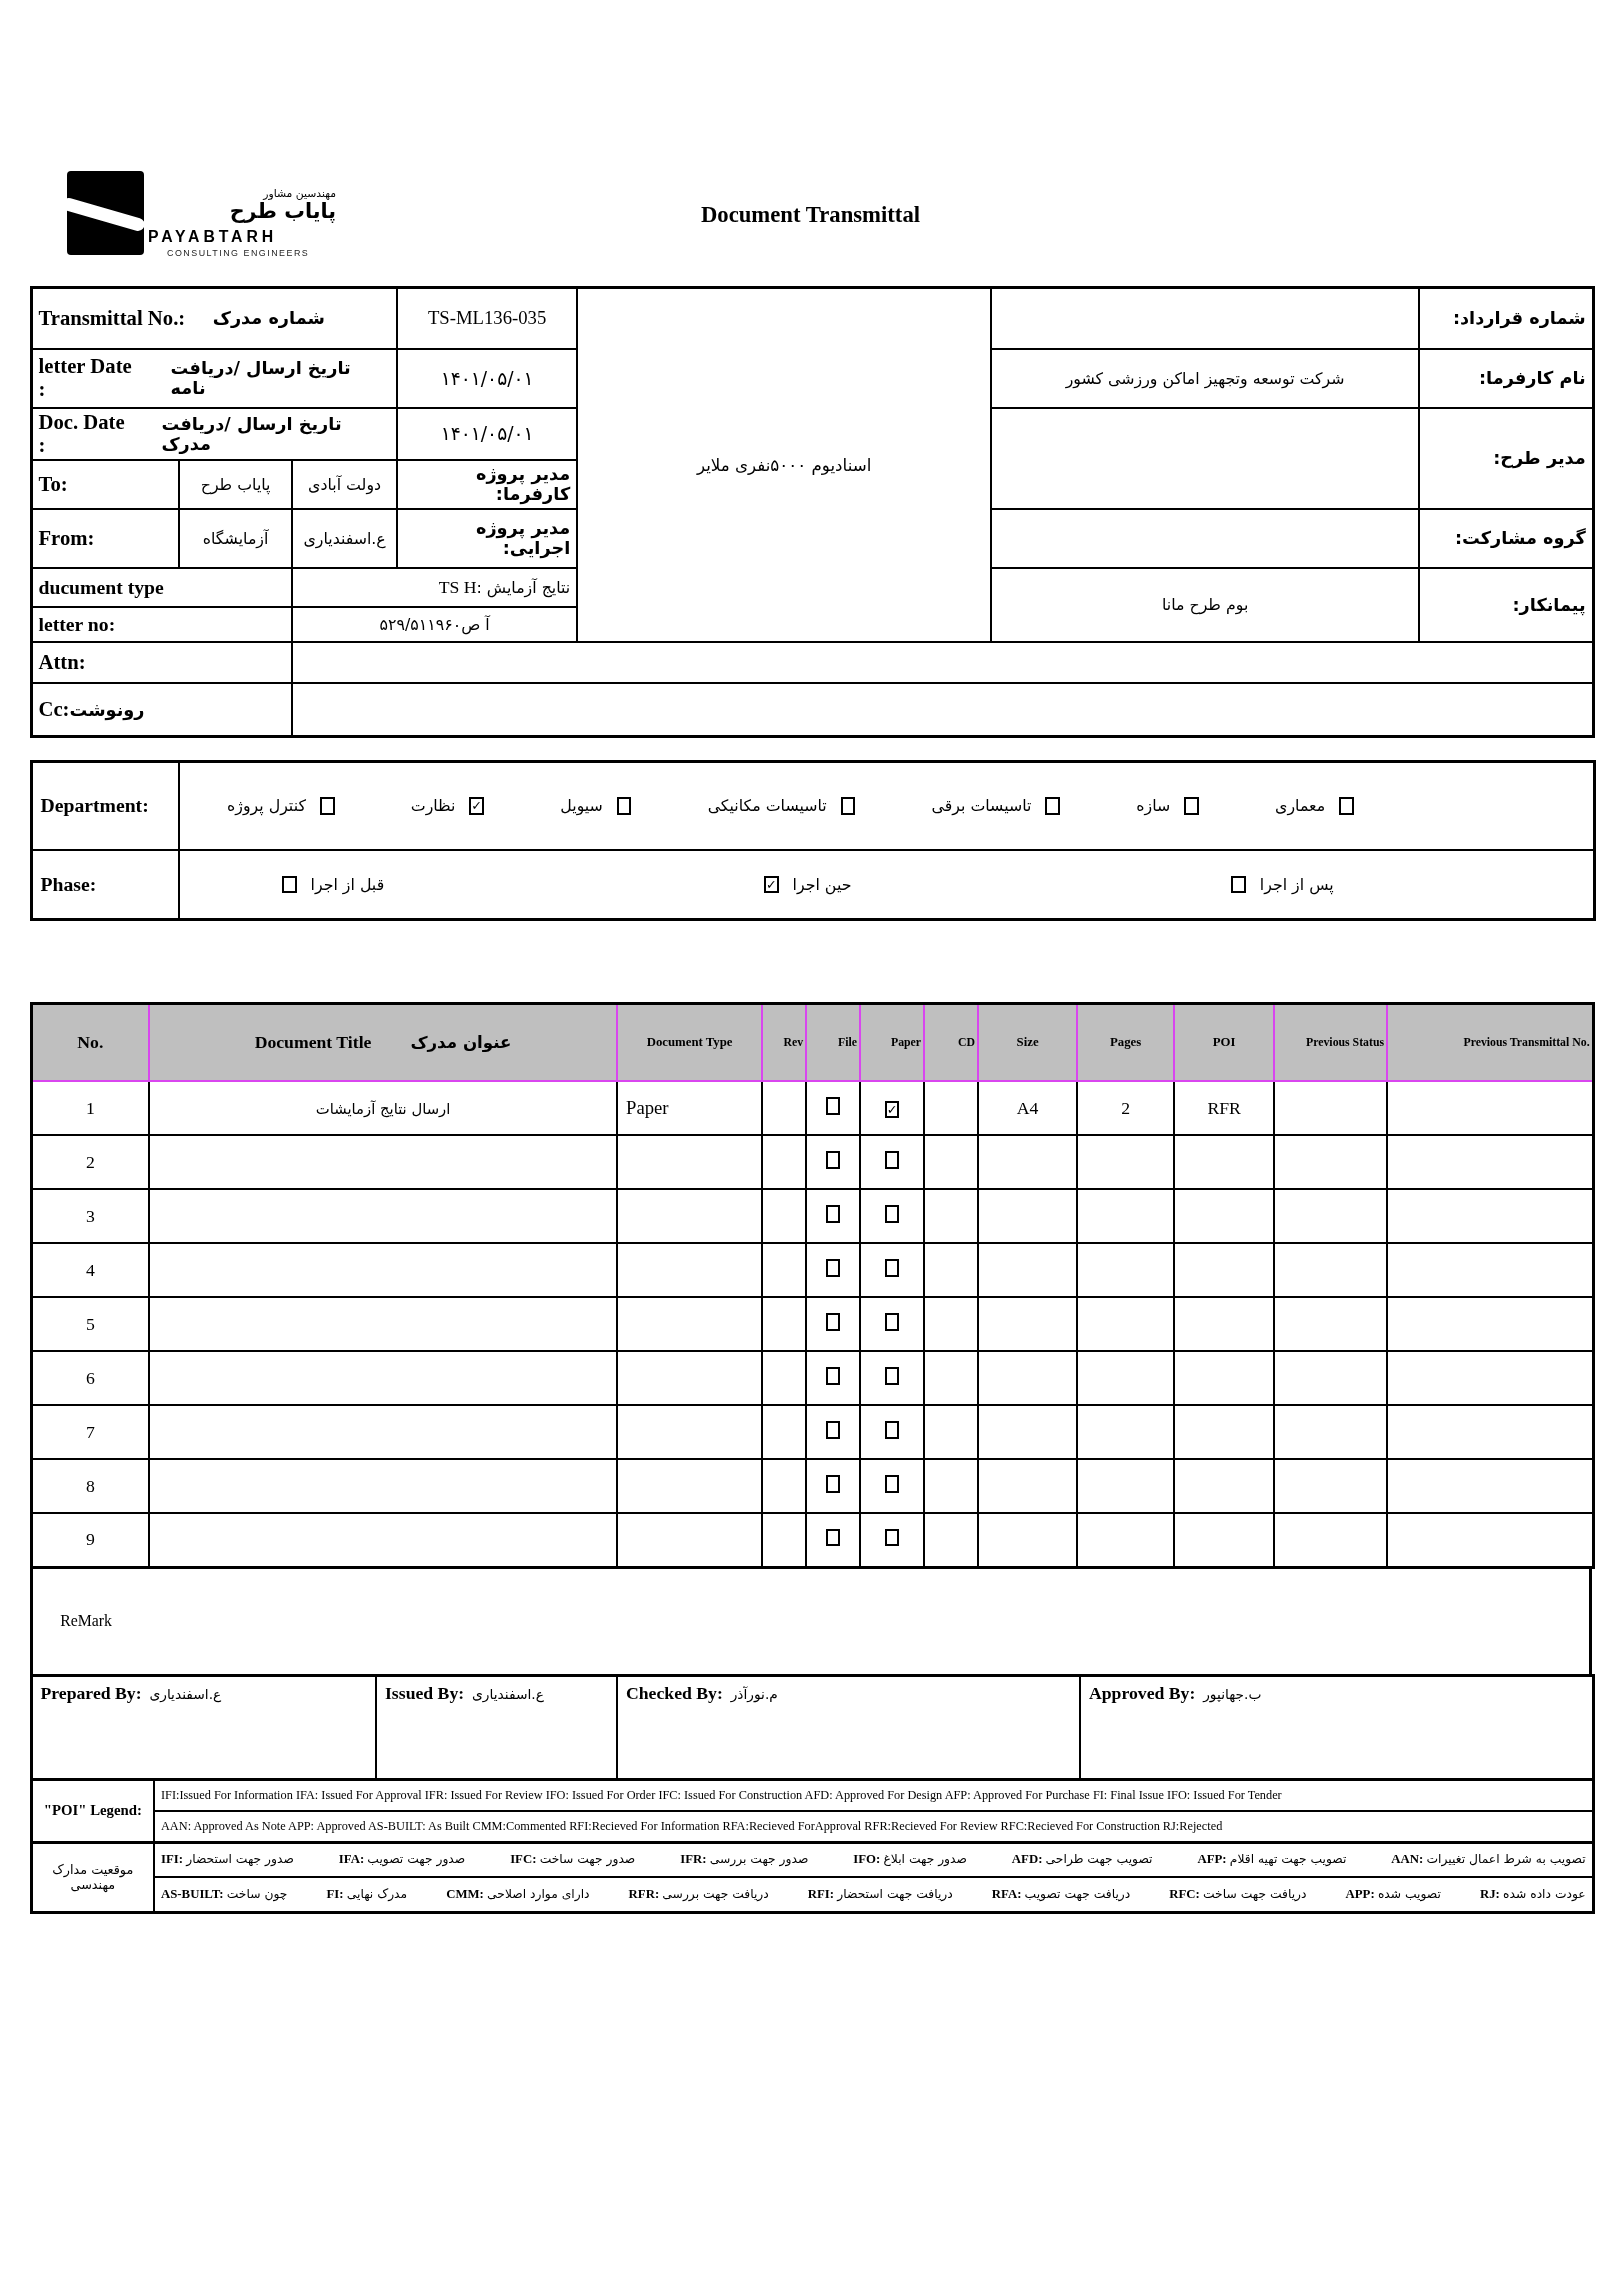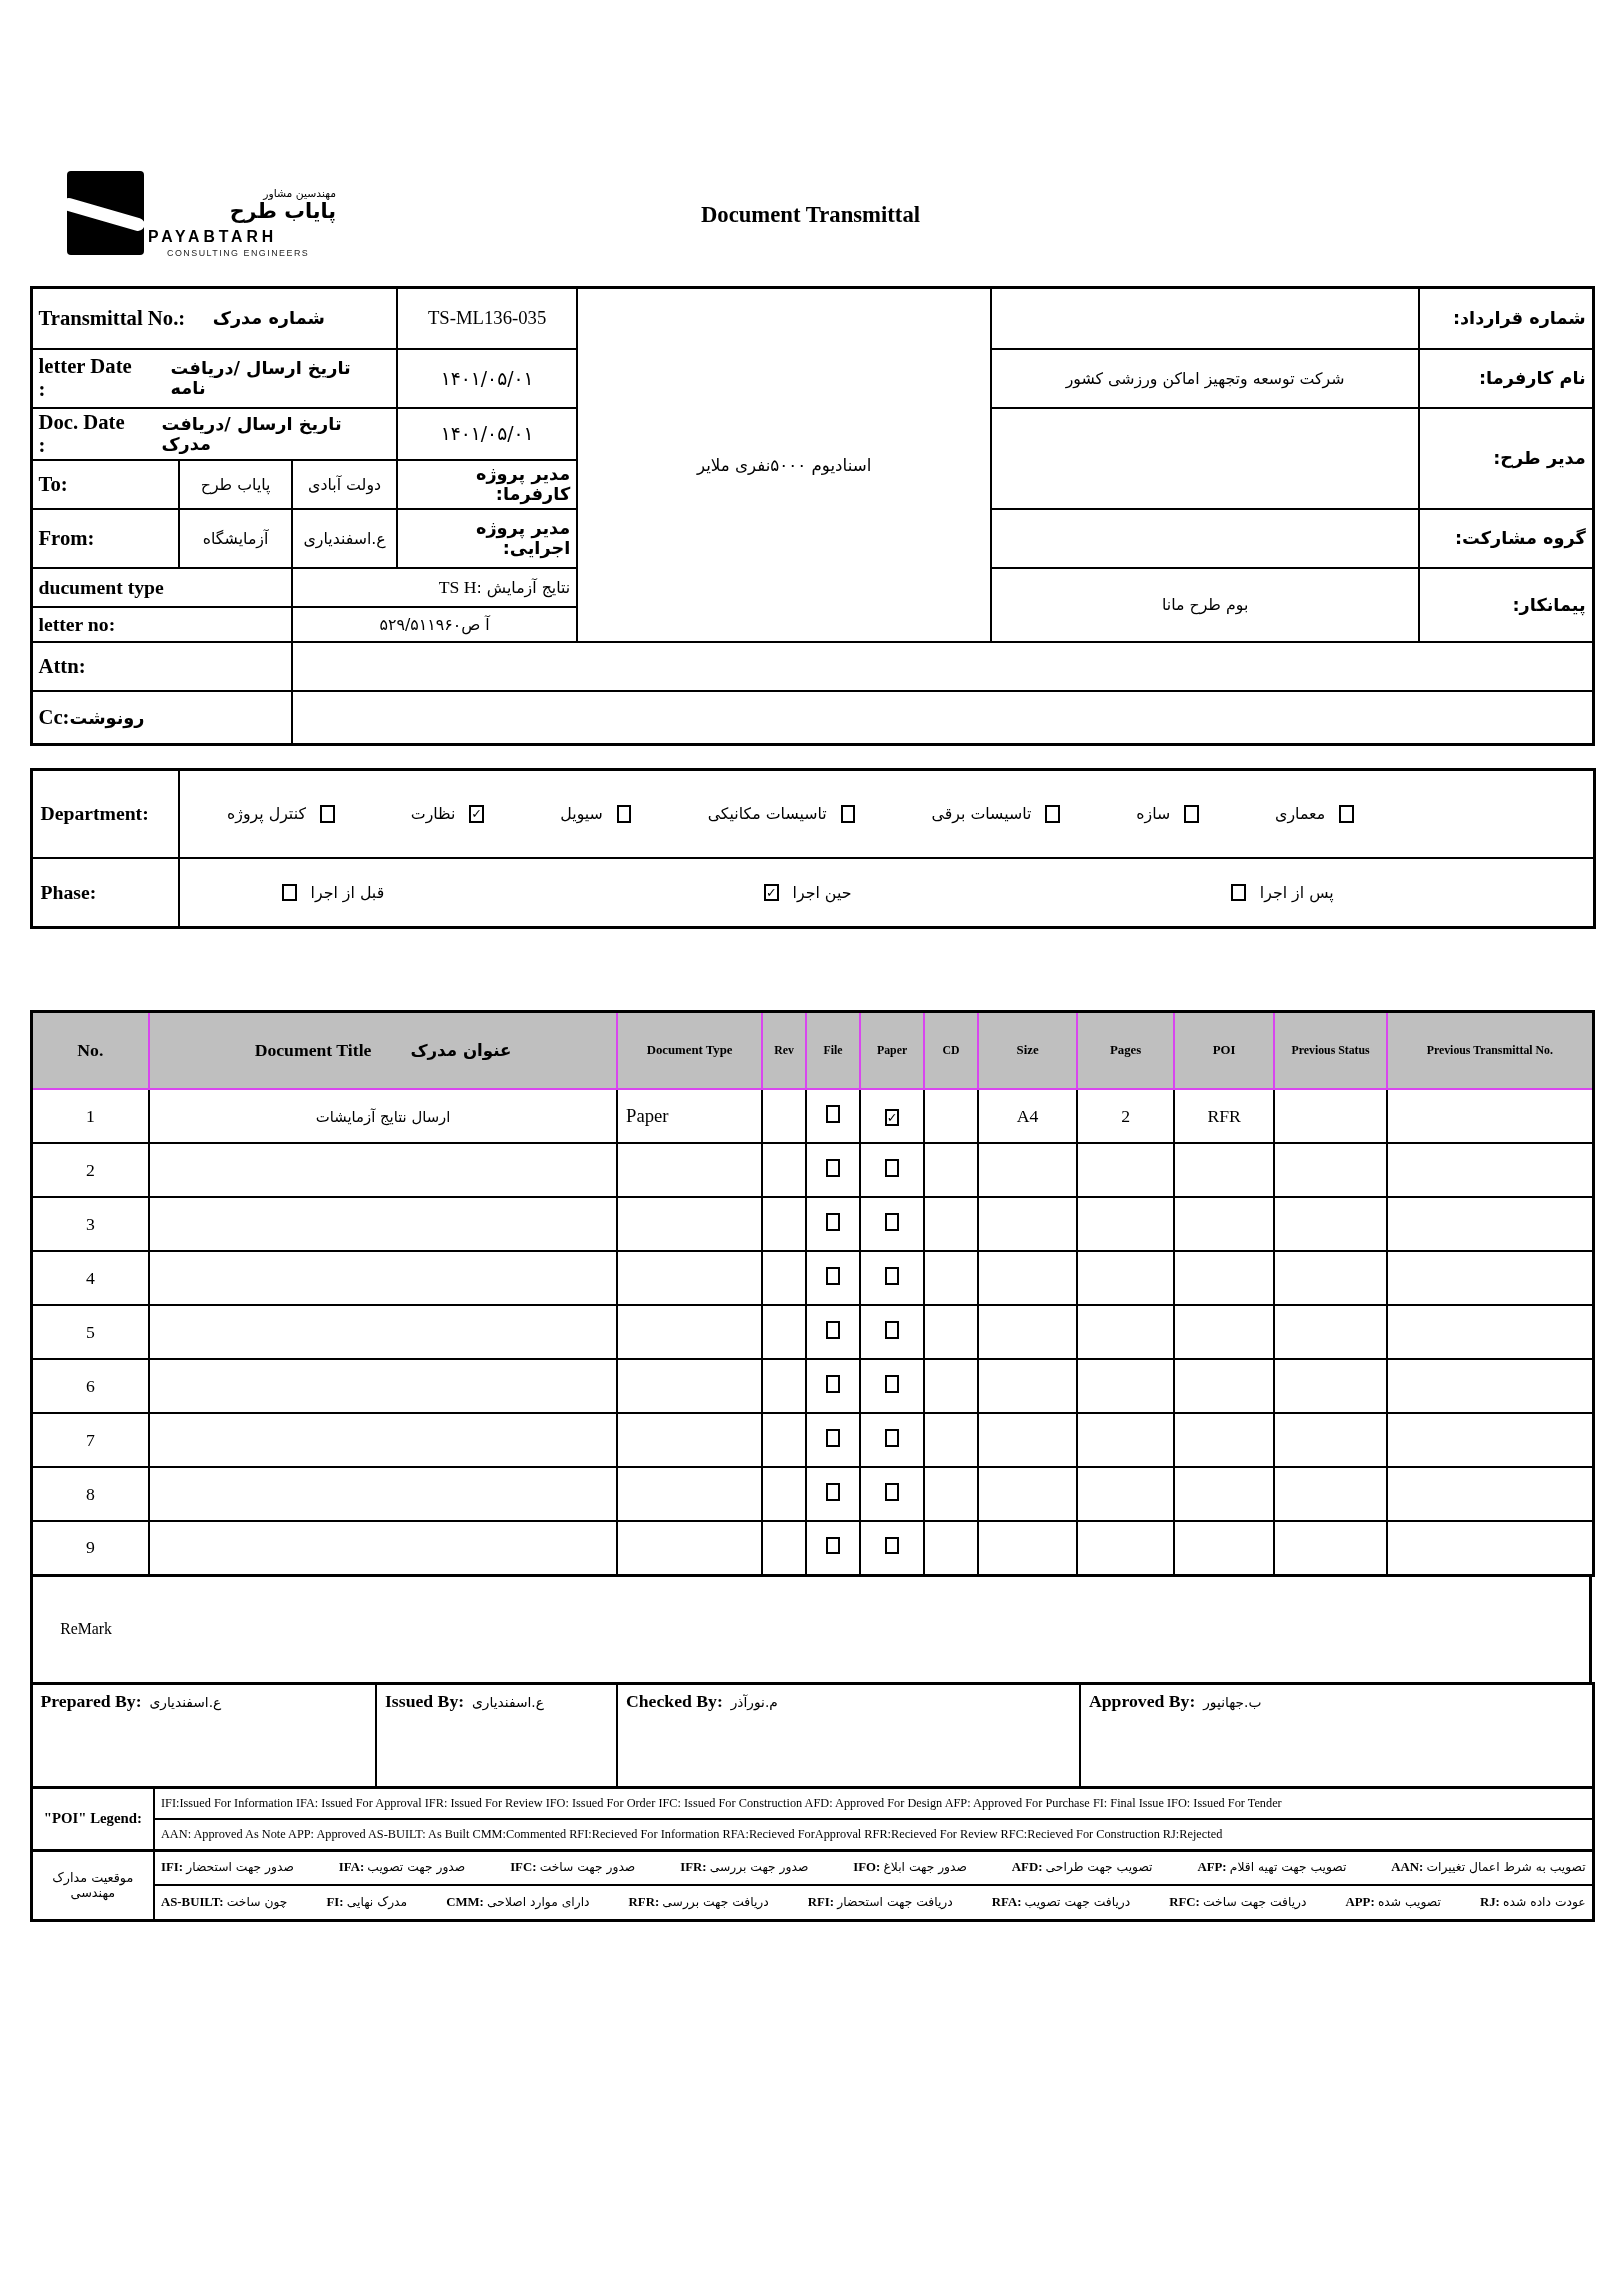--- a/index.html
+++ b/index.html
@@ -48,21 +48,21 @@
   .chk-item { display:inline-flex; direction:rtl; align-items:center; gap:13.8px; font-size:15.8px; }
   .cb { display:inline-block; width:14.8px; height:17.7px; border:2px solid #000; background:#fff;
         text-align:center; line-height:14.8px; font-size:12.8px; font-family:"DejaVu Sans", sans-serif; flex:0 0 auto; }
   #discipline-val { text-align:center; font-size:19.7px; }
 
   
   #t3 { margin-top:81px; width:1562px; }
   #t3 th { border:2px solid #d946ef; background:#bfbfbf; font-weight:bold; padding:2px; }
   .h-lg { font-size:17.7px; }
   .h-sm { font-size:12.8px; }
-  .h-xs { font-size:11.8px; font-weight:bold; }
+  .h-xs { font-size:11.8px; font-weight:bold;text-align:right; }
   #t3 td { text-align:center; font-size:17.7px; padding:2px; }
   #t3 td.title-cell { direction:rtl; font-size:14.8px; }
   #t3 td.type-cell { text-align:left; padding-left:7.9px; font-size:18.7px; }
   .title-head { display:flex; justify-content:center; gap:39px; align-items:center; }
   .title-head .fa { font-size:16.7px; }
 
   
   #t4 { margin-top:-3px; width:1562px; }
   #t4 td { height:108px; vertical-align:middle; padding-left:27.6px; font-size:15.8px; font-family:"Liberation Serif", serif; }
   #t5 { margin-top:-3px; width:1562px; }
@@ -160,21 +160,21 @@
     <td colspan="2" id="doctype-val">
       <span class="fa">نتایج آزمایش :</span><span class="en-part">TS H</span>
     </td>
     <td rowspan="2" class="fa-val fa">بوم طرح مانا</td>
     <td rowspan="2" class="fa-label-cell fa">پیمانکار:</td>
   </tr>
   <tr style="height:35px">
     <td colspan="2" class="lbl-en-sm">letter no:</td>
     <td colspan="2" class="fa-val fa">آ ص۵۲۹/۵۱۱۹۶۰</td>
   </tr>
-  <tr style="height:49px">
+  <tr style="height:41px">
     <td colspan="2" class="lbl-en">Attn:</td>
     <td colspan="5"></td>
   </tr>
   <tr style="height:54px">
     <td colspan="2">
       <span class="lbl-en">Cc:</span><span class="fa" style="font-weight:bold; font-size:17.7px;">رونوشت</span>
     </td>
     <td colspan="5"></td>
   </tr>
 </tbody>

